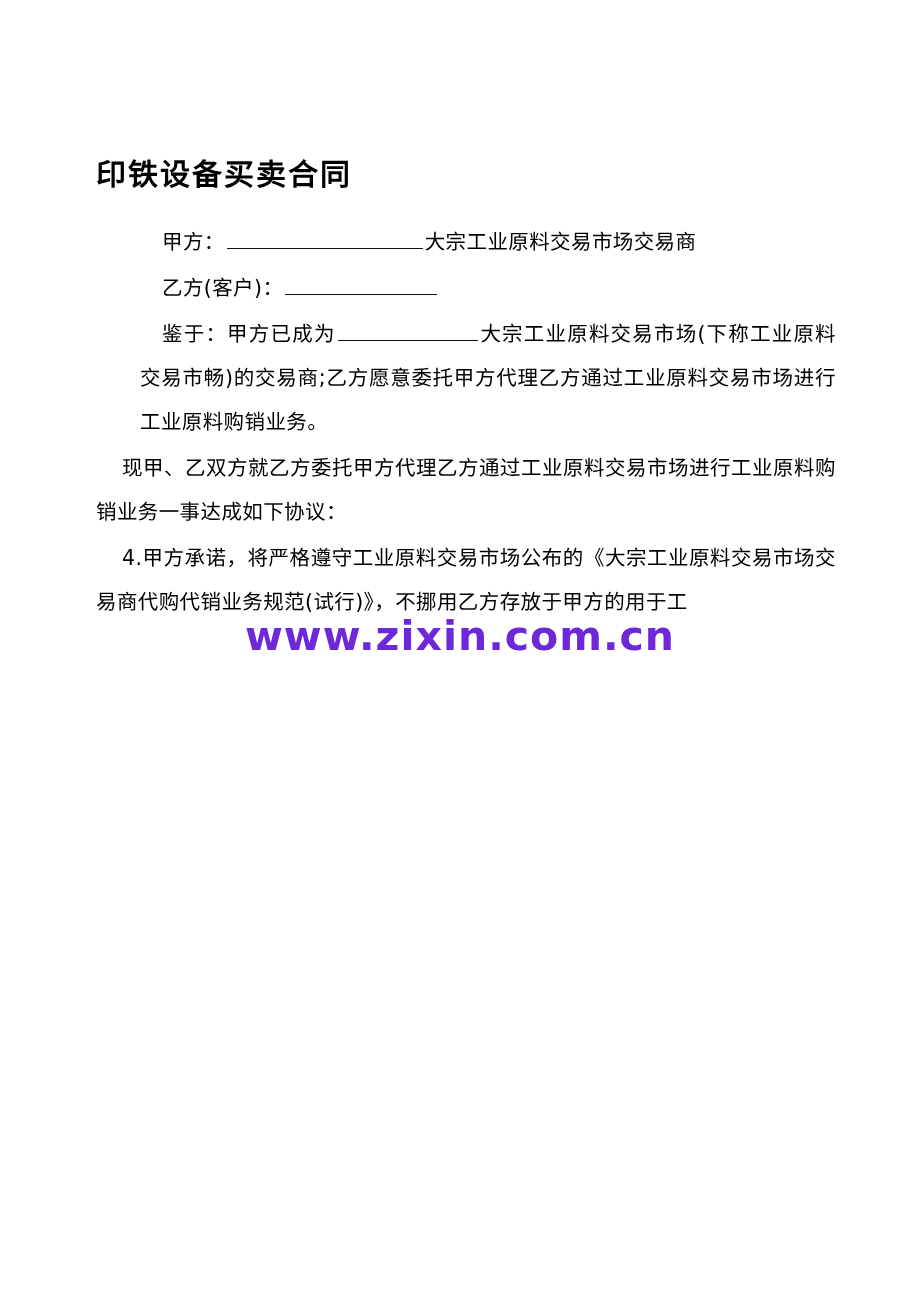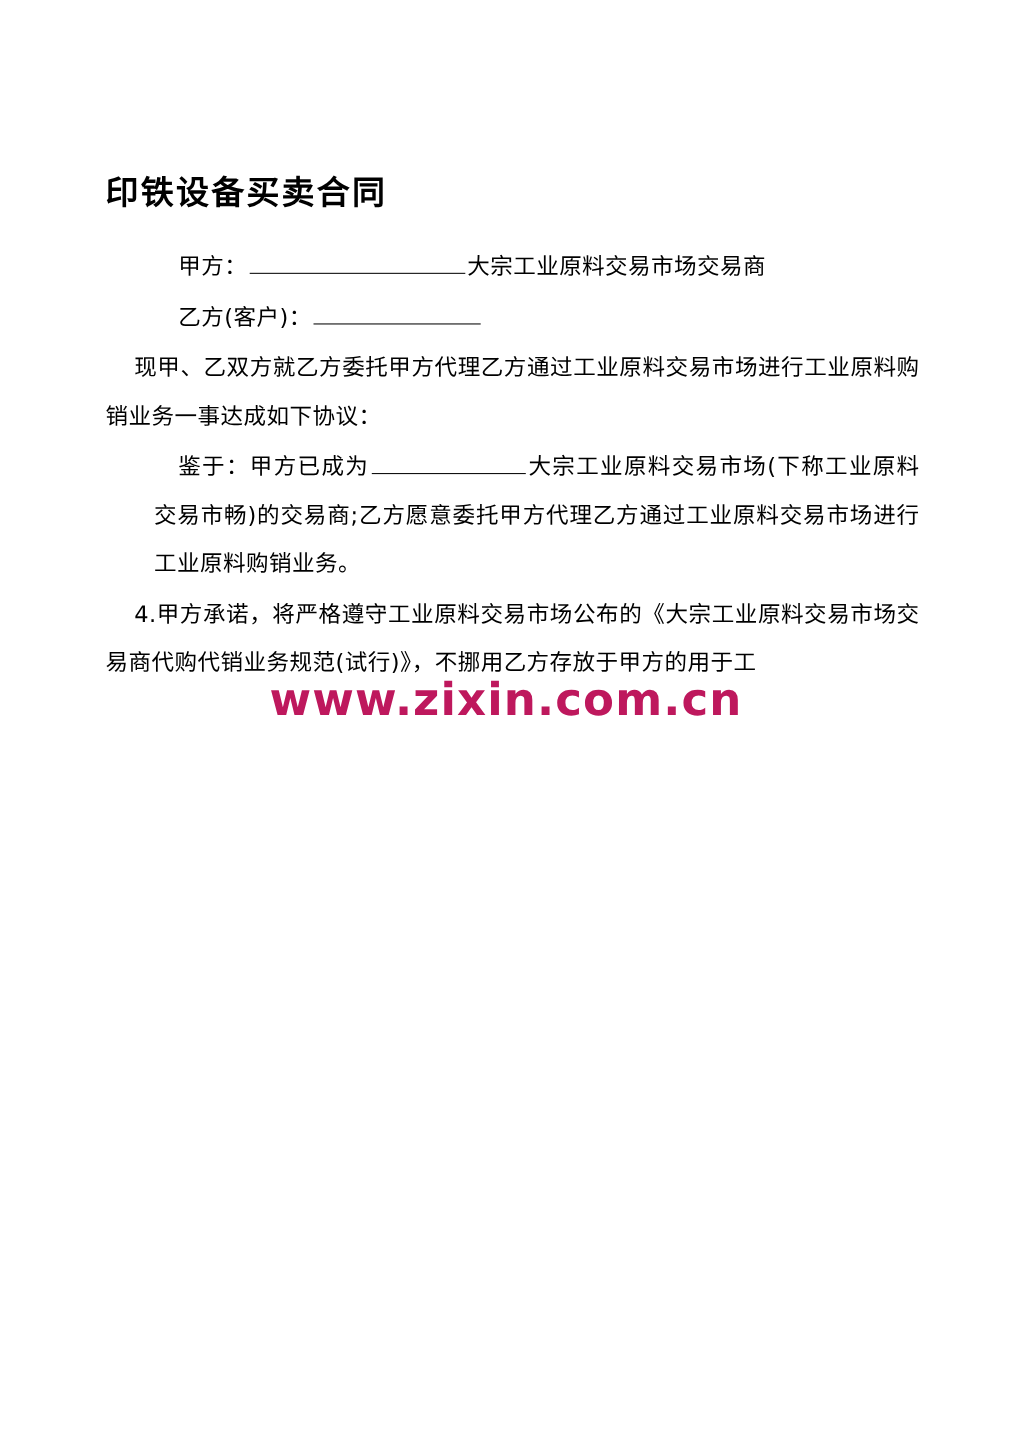--- a/index.html
+++ b/index.html
@@ -67,21 +67,21 @@
   
   .watermark {
     position: absolute;
     left: 0;
     top: 612px;
     width: 920px;
     text-align: center;
     font-size: 41px;
     font-weight: bold;
     letter-spacing: 1px;
-    color: #be185d;
+    color: #6d28d9;
     font-family: "DejaVu Sans", "Liberation Sans", sans-serif;
     pointer-events: none;
     user-select: none;
     white-space: nowrap;
   }
 </style>
 </head>
 <body>
 
 <div class="page">
@@ -91,25 +91,25 @@
     <h1 class="doc-title">印铁设备买卖合同</h1>
 
     <p class="para indent-1">
       <span>甲方：</span><span class="blank-line bl-long"></span><span>大宗工业原料交易市场交易商</span>
     </p>
 
     <p class="para indent-1">
       <span>乙方(客户)：</span><span class="blank-line bl-med"></span>
     </p>
 
-    <p class="para indent-2">现甲、乙双方就乙方委托甲方代理乙方通过工业原料交易市场进行工业原料购销业务一事达成如下协议：</p>
-
     <p class="para indent-1">
       <span>鉴于：甲方已成为</span><span class="blank-line bl-short"></span><span>大宗工业原料交易市场(下称工业原料交易市畅)的交易商;乙方愿意委托甲方代理乙方通过工业原料交易市场进行工业原料购销业务。</span>
     </p>
+
+    <p class="para indent-2">现甲、乙双方就乙方委托甲方代理乙方通过工业原料交易市场进行工业原料购销业务一事达成如下协议：</p>
 
 
 
 
     <p class="para indent-2">4.甲方承诺，将严格遵守工业原料交易市场公布的《大宗工业原料交易市场交易商代购代销业务规范(试行)》，不挪用乙方存放于甲方的用于工</p>
 
   </div>
 
   <div class="watermark">www.zixin.com.cn</div>
 

